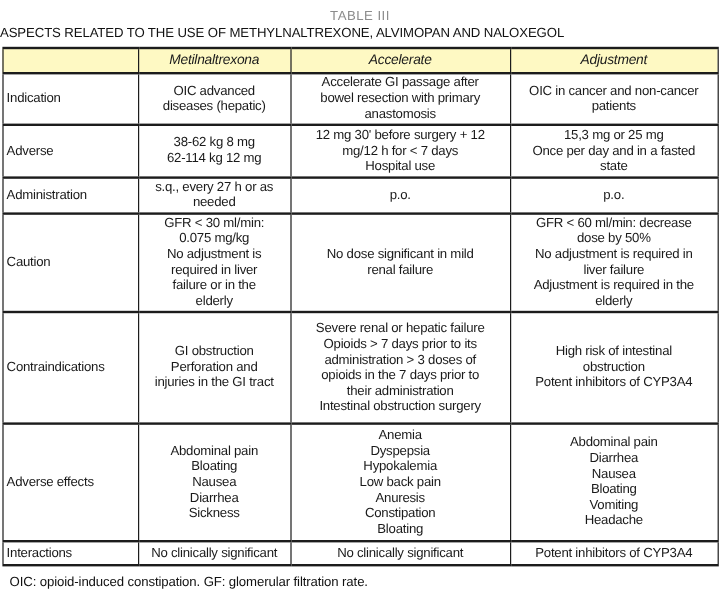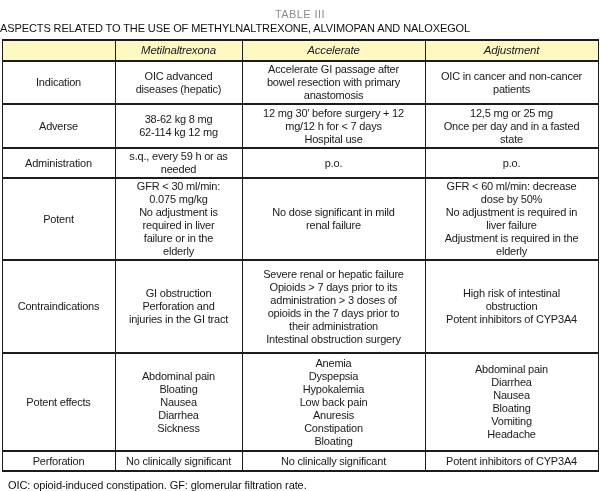--- a/index.html
+++ b/index.html
@@ -57,21 +57,21 @@
   }
   table.aspects thead tr { height: 21px; }
   table.aspects thead th {
     background: #fef9c3;
     font-style: italic;
     font-weight: normal;
     text-align: center;
     font-size: 11.5px;
   }
   td.row-label {
-    text-align: center;
+    text-align: left;
     padding-left: 7px;
   }
   td.data-cell {
     text-align: center;
     white-space: pre-line;
   }
   tbody tr:nth-child(1) { height: 43px; }
   tbody tr:nth-child(2) { height: 44px; }
   tbody tr:nth-child(3) { height: 20px; }
   tbody tr:nth-child(4) { height: 81px; }
@@ -119,33 +119,33 @@
         <td class="data-cell">OIC in cancer and non-cancer
 patients</td>
       </tr>
       <tr>
         <td class="row-label">Adverse</td>
         <td class="data-cell">38-62 kg 8 mg
 62-114 kg 12 mg</td>
         <td class="data-cell">12 mg 30' before surgery + 12
 mg/12 h for &lt; 7 days
 Hospital use</td>
-        <td class="data-cell">12,5 mg or 25 mg
+        <td class="data-cell">15,3 mg or 25 mg
 Once per day and in a fasted
 state</td>
       </tr>
       <tr>
         <td class="row-label">Administration</td>
-        <td class="data-cell">s.q., every 59 h or as
+        <td class="data-cell">s.q., every 27 h or as
 needed</td>
         <td class="data-cell">p.o.</td>
         <td class="data-cell">p.o.</td>
       </tr>
       <tr>
-        <td class="row-label">Potent</td>
+        <td class="row-label">Caution</td>
         <td class="data-cell">GFR &lt; 30 ml/min:
 0.075 mg/kg
 No adjustment is
 required in liver
 failure or in the
 elderly</td>
         <td class="data-cell">No dose significant in mild
 renal failure</td>
         <td class="data-cell">GFR &lt; 60 ml/min: decrease
 dose by 50%
@@ -163,42 +163,42 @@
 Opioids &gt; 7 days prior to its
 administration &gt; 3 doses of
 opioids in the 7 days prior to
 their administration
 Intestinal obstruction surgery</td>
         <td class="data-cell">High risk of intestinal
 obstruction
 Potent inhibitors of CYP3A4</td>
       </tr>
       <tr>
-        <td class="row-label">Potent effects</td>
+        <td class="row-label">Adverse effects</td>
         <td class="data-cell">Abdominal pain
 Bloating
 Nausea
 Diarrhea
 Sickness</td>
         <td class="data-cell">Anemia
 Dyspepsia
 Hypokalemia
 Low back pain
 Anuresis
 Constipation
 Bloating</td>
         <td class="data-cell">Abdominal pain
 Diarrhea
 Nausea
 Bloating
 Vomiting
 Headache</td>
       </tr>
       <tr>
-        <td class="row-label">Perforation</td>
+        <td class="row-label">Interactions</td>
         <td class="data-cell">No clinically significant</td>
         <td class="data-cell">No clinically significant</td>
         <td class="data-cell">Potent inhibitors of CYP3A4</td>
       </tr>
     </tbody>
   </table>
 
   <div class="footnote">OIC: opioid-induced constipation. GF: glomerular filtration rate.</div>
 
 </div>

